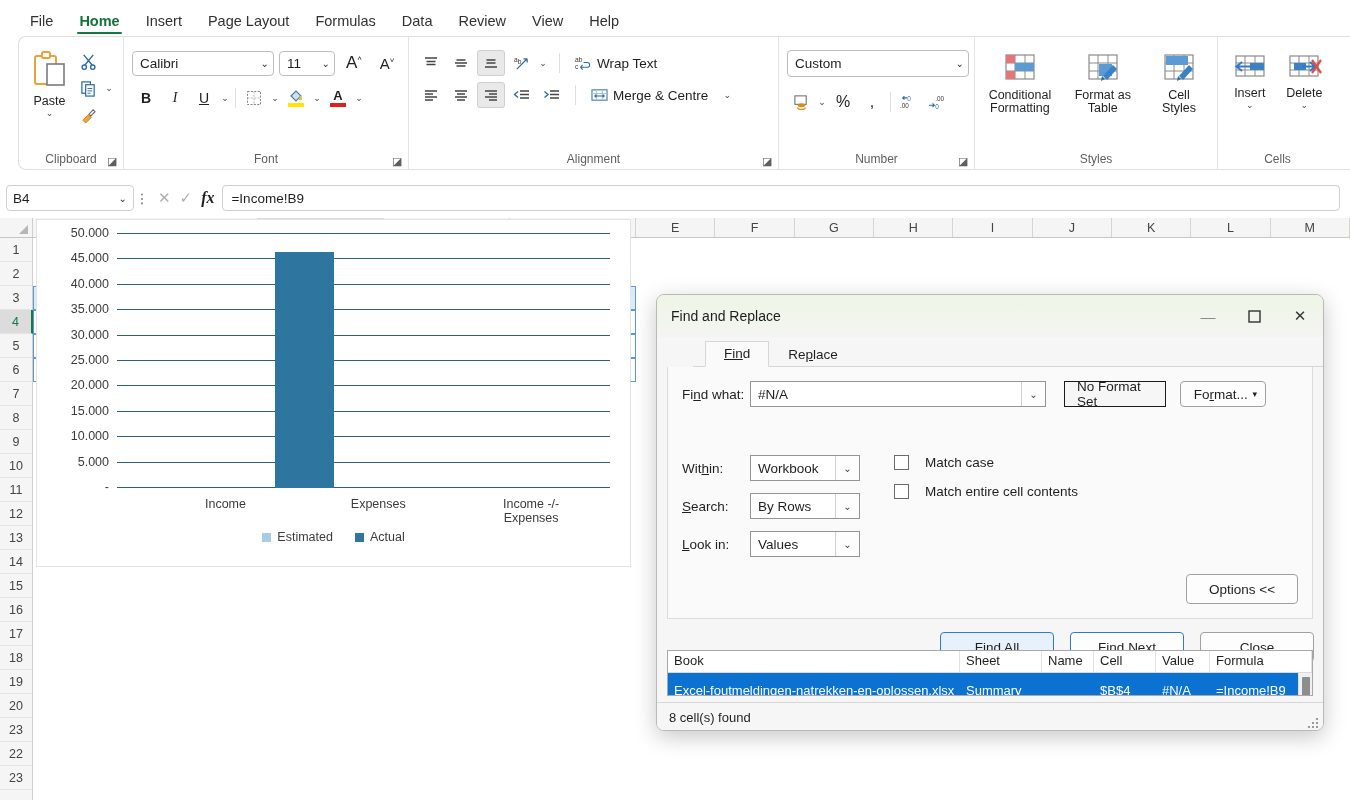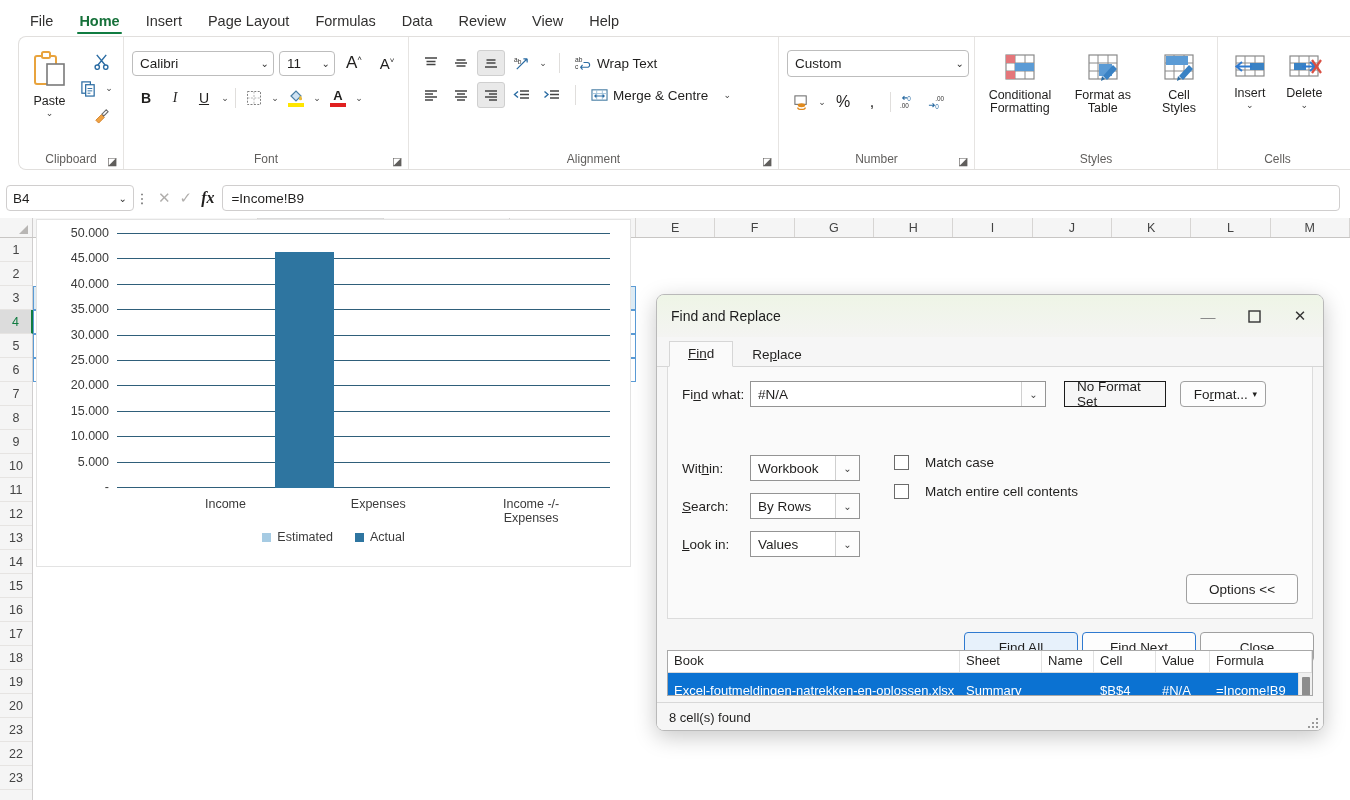--- a/index.html
+++ b/index.html
@@ -35,21 +35,21 @@
 
   .bigbtn { display:flex; flex-direction:column; align-items:center; width:54px;
             padding:4px 0 0; border-radius:4px; cursor:default; }
   .bigbtn .lbl { font-size:12.5px; margin-top:3px; text-align:center; line-height:13px; color:#201f1e;}
   .chev { font-size:9px; color:#444; line-height:8px; margin-top:1px;}
 
   .icbtn { width:28px; height:26px; display:flex; align-items:center;
            justify-content:center; border-radius:3px; cursor:default; }
   .icbtn.on { background:#e9e9e9; border:1px solid #cfcfcf; }
   .minichev { font-size:9px; color:#444; width:12px; text-align:center; }
-  .rowflex { display:flex; align-items:center; gap:1px;justify-content:flex-end; }
+  .rowflex { display:flex; align-items:center; gap:1px; }
   .vsep { width:1px; height:20px; background:#e0dedc; margin:0 3px; }
 
   
   .combo { height:25px; border:1px solid #bdbdbd; border-radius:4px; background:#fff;
            display:flex; align-items:center; padding:0 4px 0 7px; font-size:13.5px;
            justify-content:space-between; }
   .combo .cv { overflow:hidden; white-space:nowrap; }
   .combo .ca { font-size:10px; color:#333; margin-left:4px; }
 
   .wtxt { font-size:13.5px; margin-left:5px; color:#201f1e; white-space:nowrap; }
@@ -135,21 +135,21 @@
          background:#f3f3f3; border:1px solid #b9b9b9; border-radius:8px;
          box-shadow:0 6px 22px rgba(0,0,0,.22); overflow:hidden; }
   .dlgtitle { height:42px; background:linear-gradient(180deg,#eef5e6 0%, #f4f4f2 100%);
               display:flex; align-items:center; padding-left:14px; }
   .dlgtitle .t { font-size:14px; color:#1c1c1c; flex:1; }
   .winbtn { width:46px; height:42px; display:flex; align-items:center;
             justify-content:center; font-size:15px; color:#333; }
   .dlgbody { background:#f6f6f6; height:395px; position:relative; }
 
   .tabs2 { display:flex; padding-left:12px; height:30px; align-items:flex-end;
-           border-bottom:1px solid #d6d6d6; }
+           border-bottom:1px solid #d6d6d6;margin-left:36px; }
   .t2 { padding:4px 18px 5px; font-size:13.5px; border:1px solid transparent;
         border-bottom:none; position:relative; top:1px; }
   .t2.active { background:#fafafa; border-color:#d6d6d6; border-bottom:1px solid #fafafa;}
 
   .panel { background:#fafafa; margin:0 10px; border:1px solid #dcdcdc;
            border-top:none; padding:14px 14px 10px; height:252px; position:relative; }
   .frow { display:flex; align-items:center; margin-bottom:12px; }
   .flbl { width:68px; font-size:13.5px; }
   .fcombo { height:26px; border:1px solid #949494; background:#fff; display:flex;
             align-items:center; font-size:13.5px; }
@@ -160,21 +160,21 @@
   .btn { height:28px; border:1px solid #a0a0a0; background:#fdfdfd; border-radius:4px;
          display:flex; align-items:center; justify-content:center; font-size:13.5px;
          padding:0 12px; }
   .btn.strong { border:1.6px solid #1b1b1b; border-radius:0; background:#f6f6f6; }
   .btn.primary { background:#e7f1fb; border:1px solid #2f7ad0; }
   .btn.focus { border:1px solid #2f7ad0; background:#fdfdfd; }
   .cbx { display:flex; align-items:center; gap:16px; margin-bottom:14px; font-size:13.5px;}
   .box { width:15px; height:15px; border:1px solid #6b6b6b; background:#fff; }
   .u { text-decoration:underline; }
 
-  .actions { position:absolute; right:10px; bottom:0; display:flex; gap:4px; }
+  .actions { position:absolute; right:10px; bottom:0; display:flex; gap:16px; }
   .actions .btn { width:114px; height:30px; }
 
   .reslist { position:absolute; left:10px; right:10px; bottom:36px; top:313px;
              background:#fff; border:1px solid #a8a8a8; overflow:hidden; }
   .lhdr { display:flex; height:22px; border-bottom:1px solid #dadada;
           background:#fff; font-size:13px; }
   .lhdr div { border-right:1px solid #e2e2e2; padding:2px 6px; overflow:hidden;
               white-space:nowrap; }
   .lrow { display:flex; height:22px; font-size:13px; }
   .lrow div { padding:10px 6px; overflow:hidden; white-space:nowrap; }

